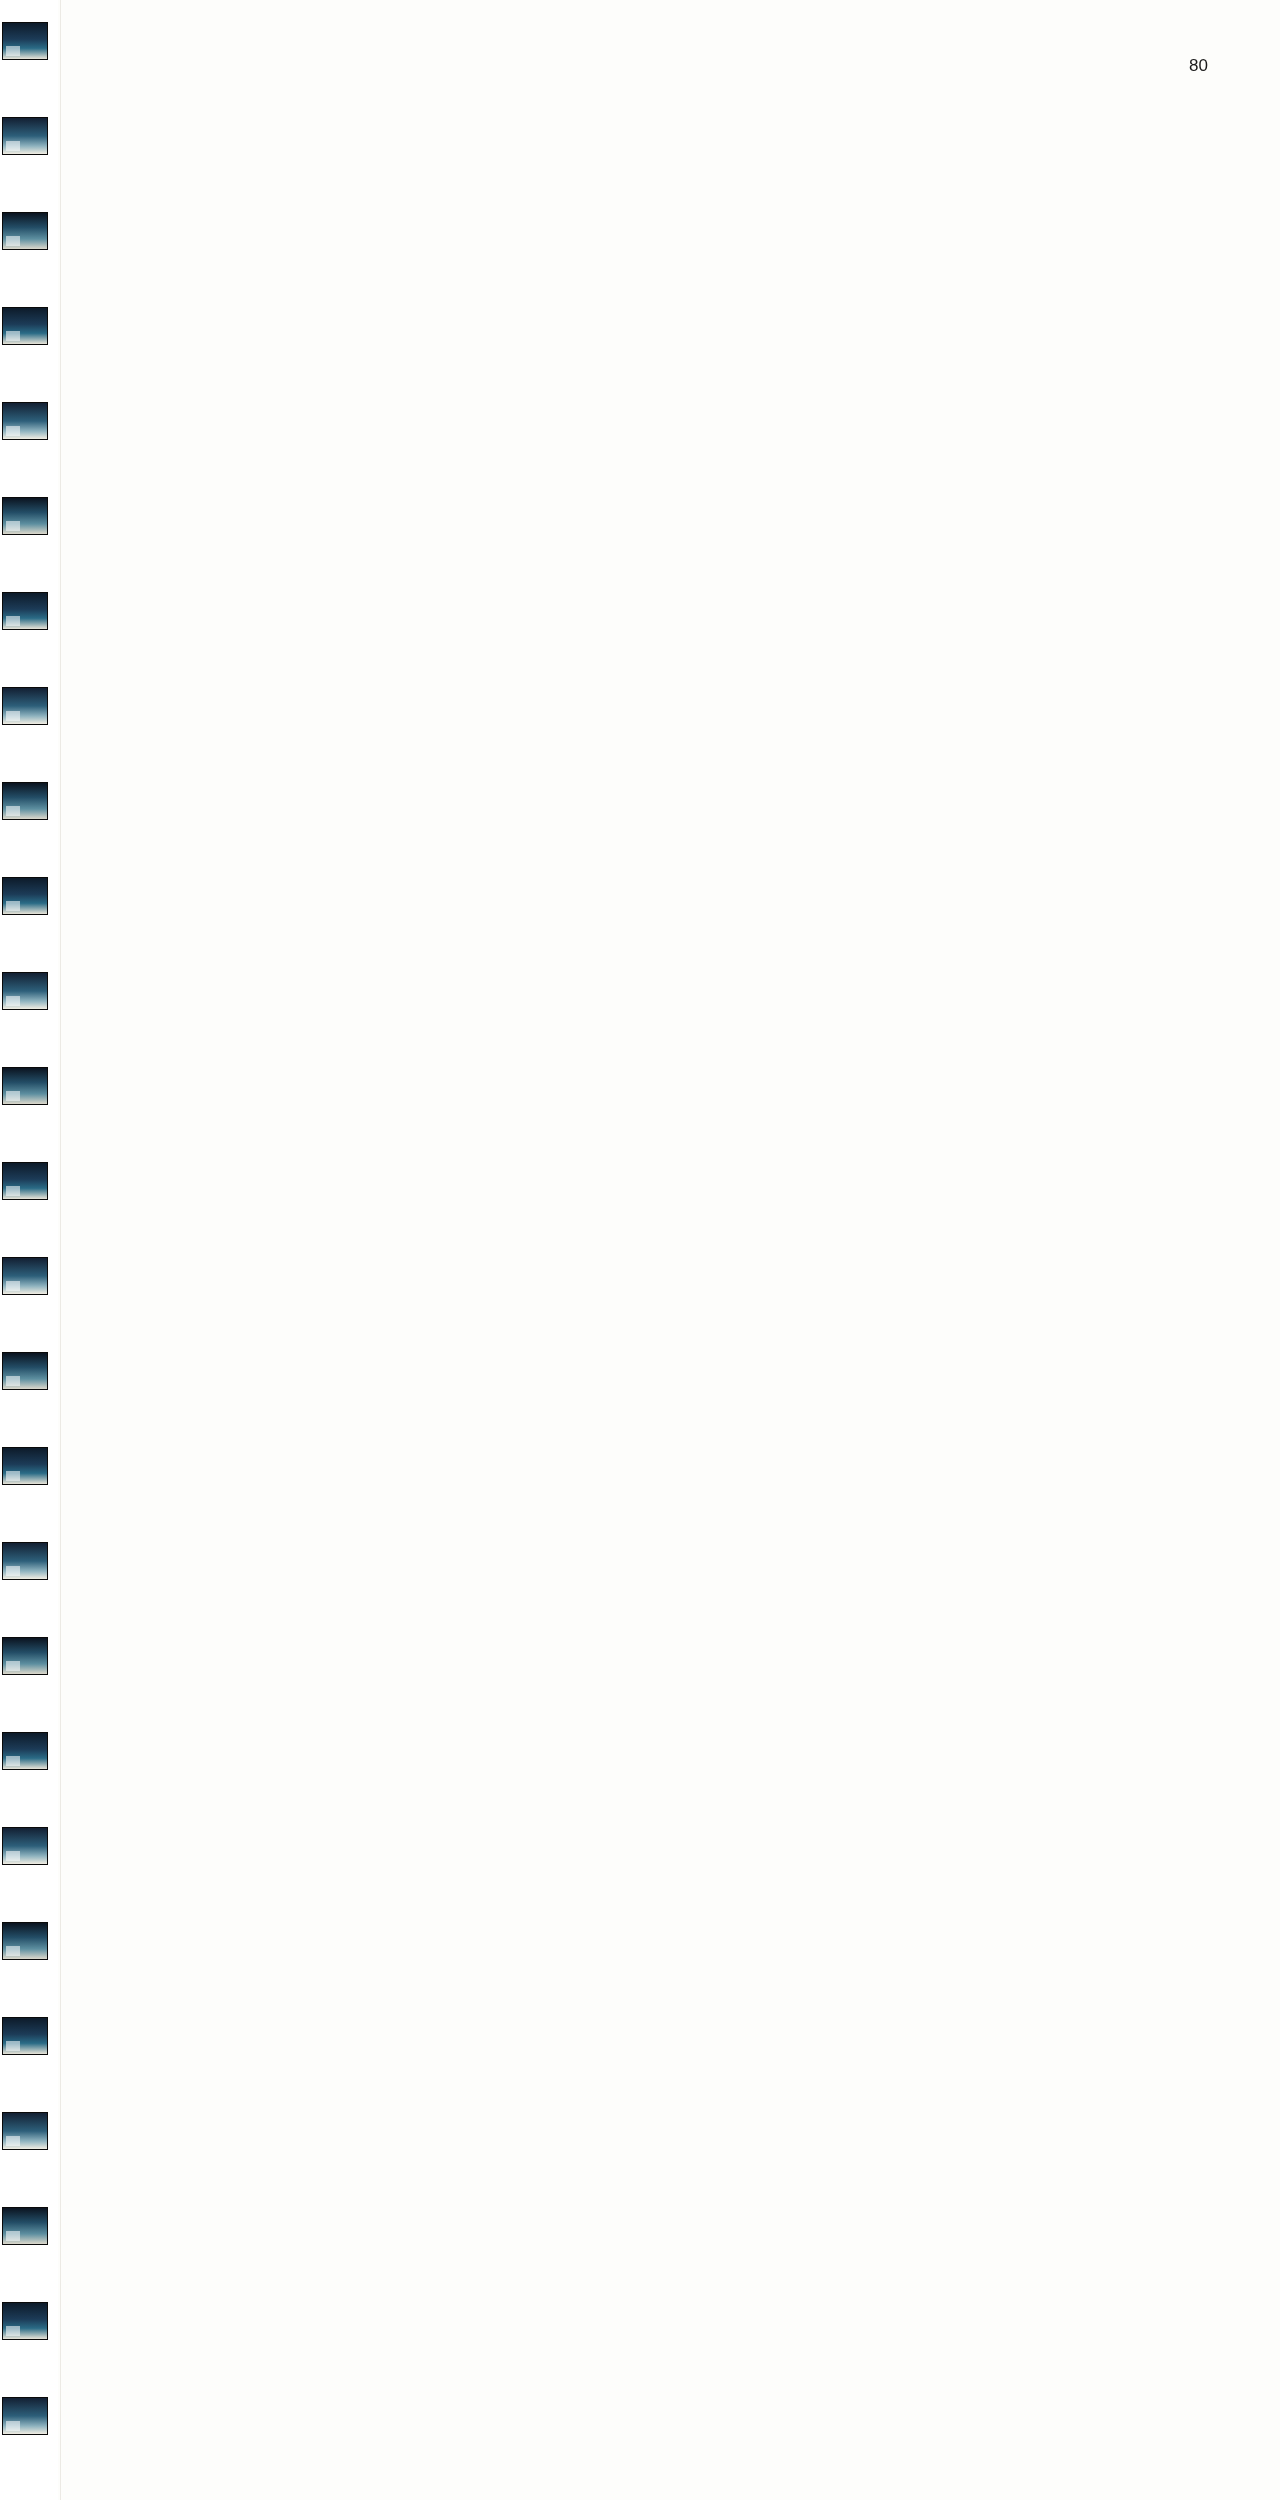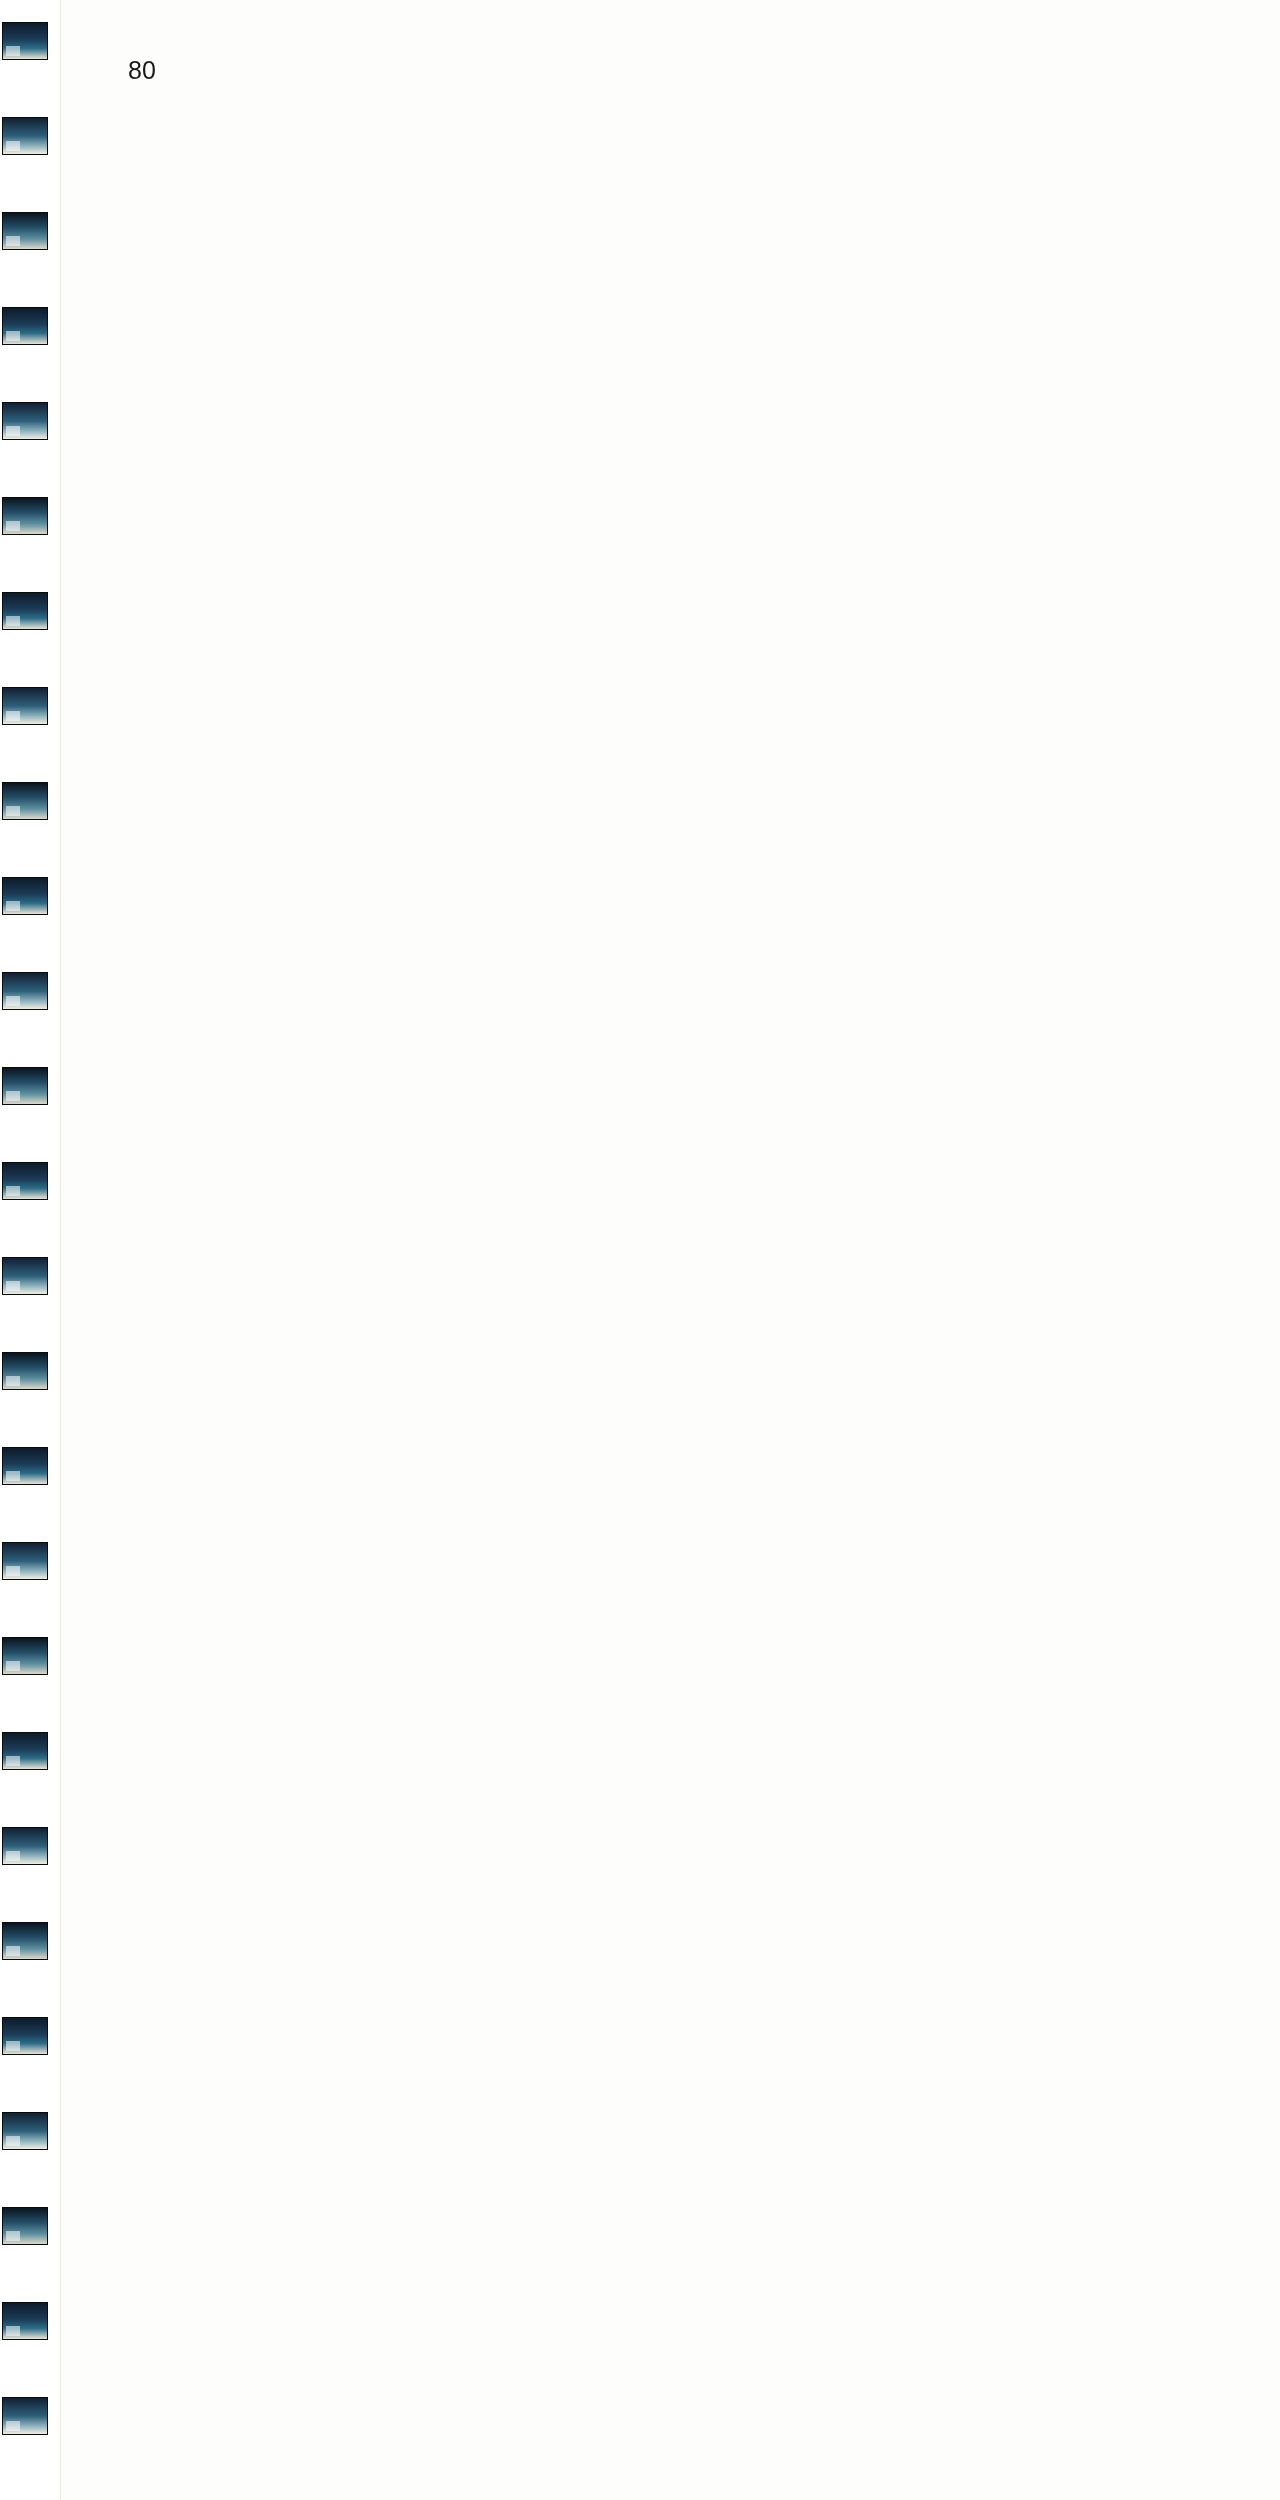--- a/index.html
+++ b/index.html
@@ -101,22 +101,22 @@
     padding-right: 12px;
   }
   .row .label {
     flex: 1 1 auto;
     font-size: 27px;
     color: #1a1a1a;
     white-space: nowrap;
   }
   .row .page {
     flex: 0 0 70px;
-    text-align: left;
-    font-size: 25px;
+    text-align: right;
+    font-size: 17px;
     color: #1a1a1a;
   }
 
   
   .row.bold .label { font-weight: bold; font-size: 27px; letter-spacing: -0.2px; }
   .row.bold .page { font-weight: normal; }
   .row.chapter { height: 64px; }
   .row.chapter .label { font-weight: bold; }
   .indent-1 .label { padding-left: 6px; }
   .indent-2 .label { padding-left: 36px; }

